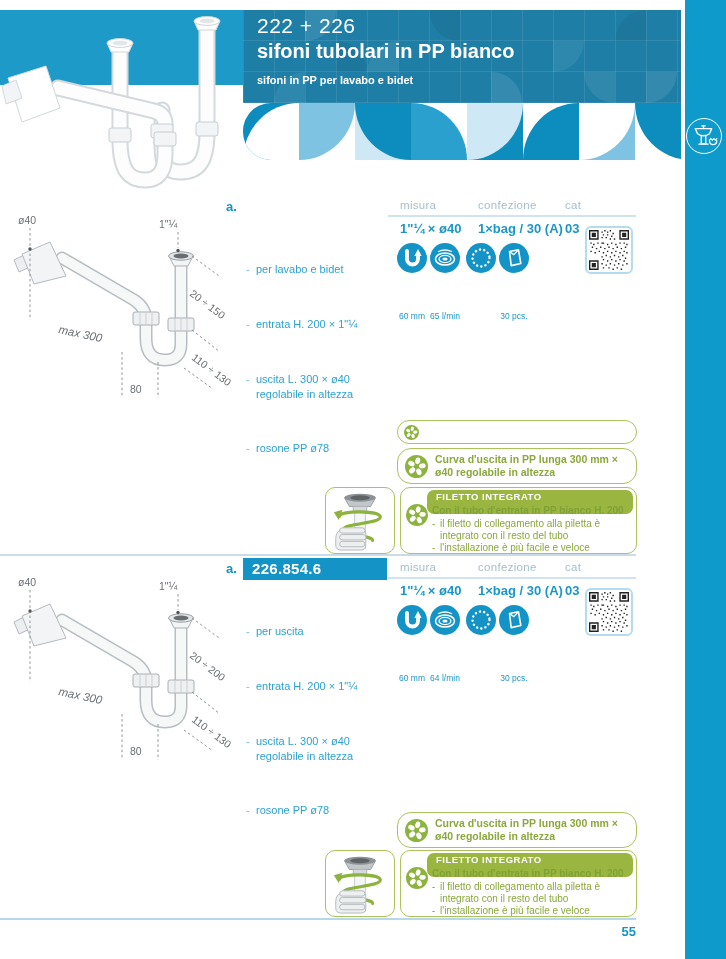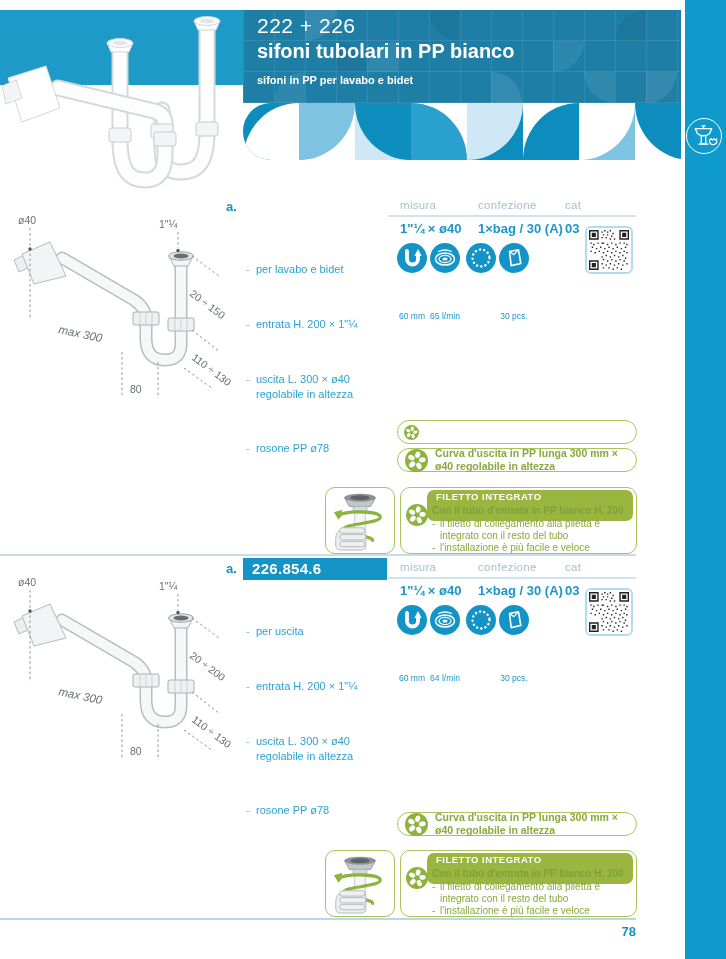--- a/index.html
+++ b/index.html
@@ -45,27 +45,27 @@
   .badge{position:absolute;top:47px;width:30px;height:30px;}
   .badge svg{width:30px;height:30px;display:block;}
   .badge-label{position:absolute;left:-9px;top:32px;width:48px;text-align:center;font-size:8.5px;color:#1a97c8;margin-top:36px;}
   .qr{position:absolute;left:585px;top:30px;width:48px;height:48px;border:2px solid #b3dcf0;border-radius:6px;
       box-sizing:border-box;background:#fff;padding:2px;}
   .qr svg{width:40px;height:40px;display:block;}
 
   
   .gbox{position:absolute;border:1.5px solid #aac35b;border-radius:14px;box-sizing:border-box;background:#fff;}
   .note-box{left:397px;top:224px;width:240px;height:24px;display:flex;align-items:center;}
-  .curve-box{left:397px;top:252px;width:240px;height:24px;display:flex;align-items:center;}
+  .curve-box{left:397px;top:252px;width:240px;height:36px;display:flex;align-items:center;}
   .flower-s{flex:none;width:15px;height:15px;margin:0 6px 0 6px;}
   .flower-m{flex:none;width:23px;height:23px;margin:0 7px 0 7px;}
   .note-text{font-size:10px;font-weight:700;color:#8aa83c;line-height:1.15;}
   .curve-text{font-size:10.5px;font-weight:700;color:#8aa83c;line-height:1.25;width:200px;}
   .feature-box{left:400px;top:291px;width:237px;height:67px;border-radius:10px;}
-  .fb-banner{position:absolute;left:26px;top:2px;right:3px;height:31px;background:#9ab640;border-radius:7px;
+  .fb-banner{position:absolute;left:26px;top:2px;right:3px;height:24px;background:#9ab640;border-radius:7px;
              color:#fff;font-size:9.5px;font-weight:700;letter-spacing:.5px;line-height:13px;padding-left:9px;}
   .fb-flower{position:absolute;left:5px;top:16px;width:22px;height:22px;}
   .fb-title{position:absolute;left:31px;top:17px;width:204px;font-size:10px;font-weight:700;color:#7fa136;}
   .fb-points{position:absolute;left:31px;top:30px;width:202px;margin:0;padding:0;list-style:none;}
   .fb-points li{position:relative;padding-left:8px;font-size:10px;line-height:1.22;color:#8aa83c;}
   .fb-points li::before{content:"-";position:absolute;left:0;}
   .pic-box{left:325px;top:291px;width:70px;height:67px;border-radius:10px;overflow:hidden;}
   .pic-box svg{display:block;margin:2px auto 0;}
   .sec2 .curve-box{top:254px;}
   .sec2 .feature-box{top:292px;}
@@ -425,15 +425,15 @@
         </svg>
       <div class="fb-title">Con il tubo d'entrata in PP bianco H. 200</div>
       <ul class="fb-points">
         <li>il filetto di collegamento alla piletta è integrato con il resto del tubo</li>
         <li>l'installazione è più facile e veloce</li>
       </ul>
     </div>
   </section>
 
   <div class="footline"></div>
-  <div class="pagenum">78</div>
+  <div class="pagenum">55</div>
 
 </div>
 
 </body></html>

